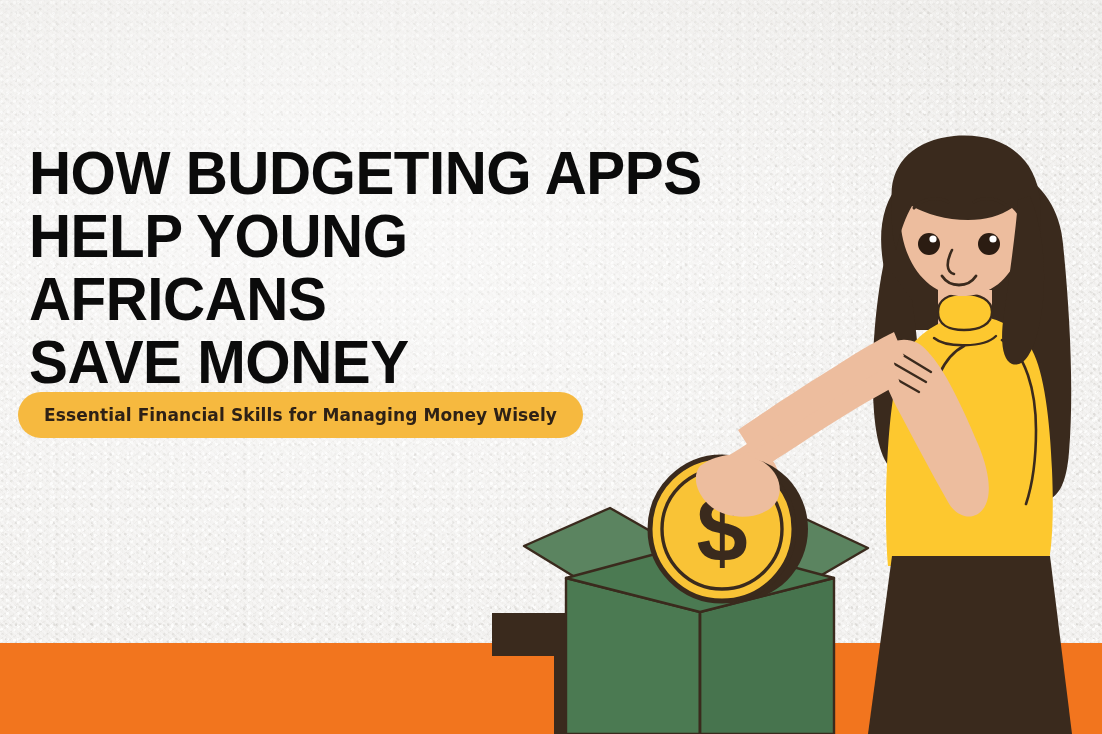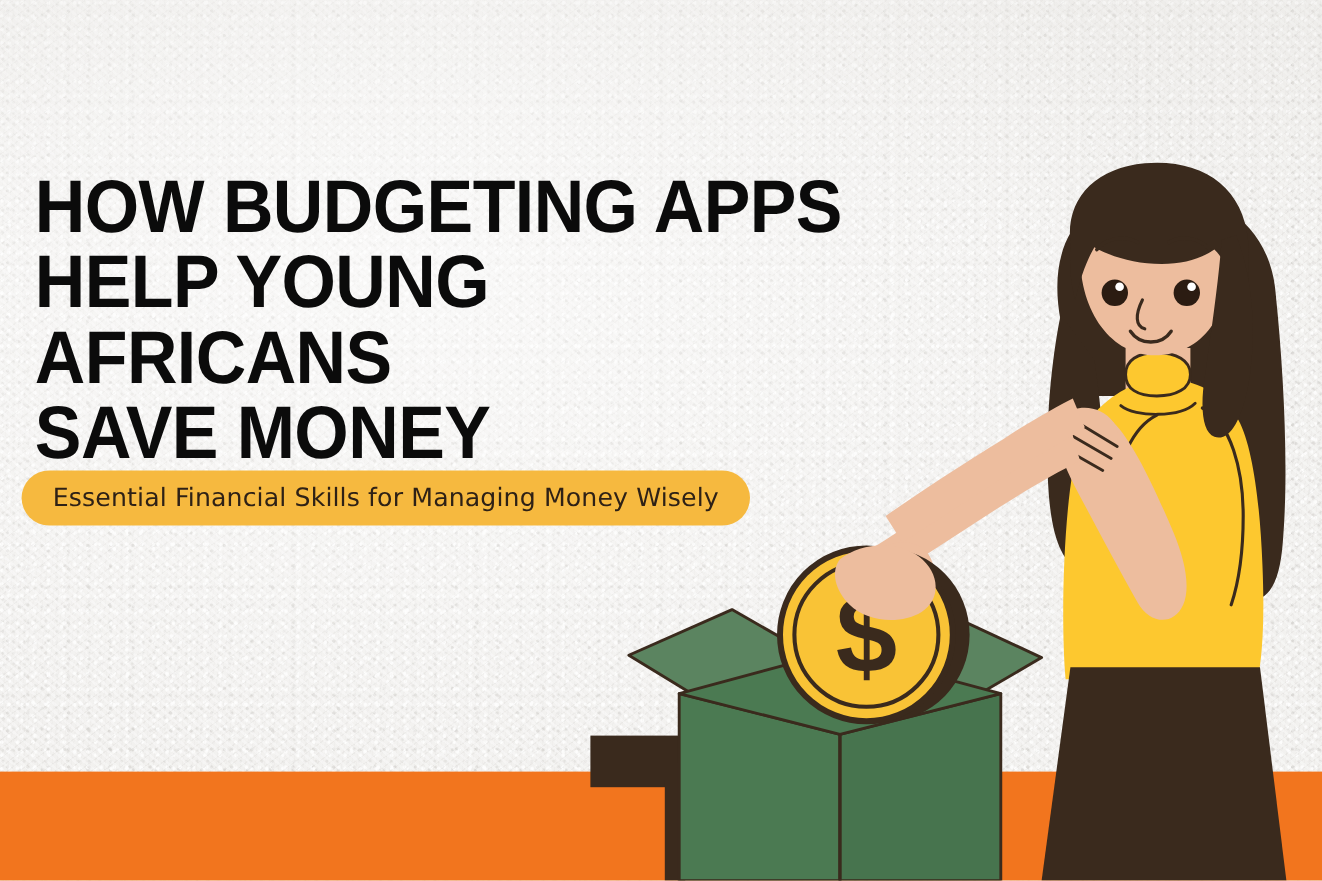--- a/index.html
+++ b/index.html
@@ -93,22 +93,22 @@
     padding: 0 26px;
     display: flex;
     align-items: center;
     background: #f6b93f;
     border-radius: 23px;
     box-sizing: border-box;
   }
   .subtitle-text {
     color: #2e2116;
     font-family: "DejaVu Sans", sans-serif;
-    font-weight: 400;
-    font-size: 21px;
+    font-weight: 700;
+    font-size: 17px;
     letter-spacing: .1px;
     white-space: nowrap;
   }
 
   
   .illustration {
     position: absolute;
     left: 0;
     top: 0;
     width: 1102px;

